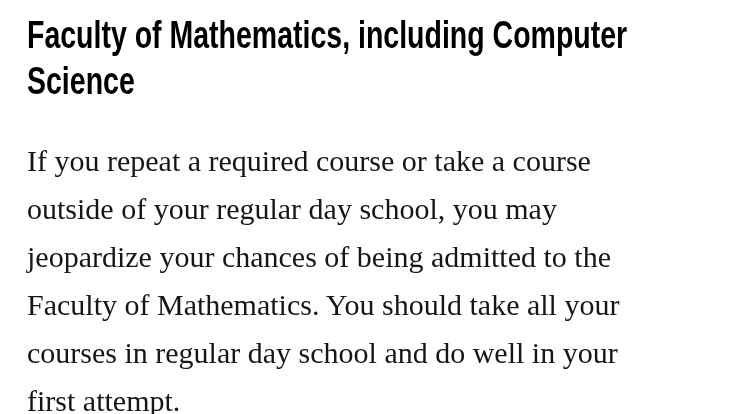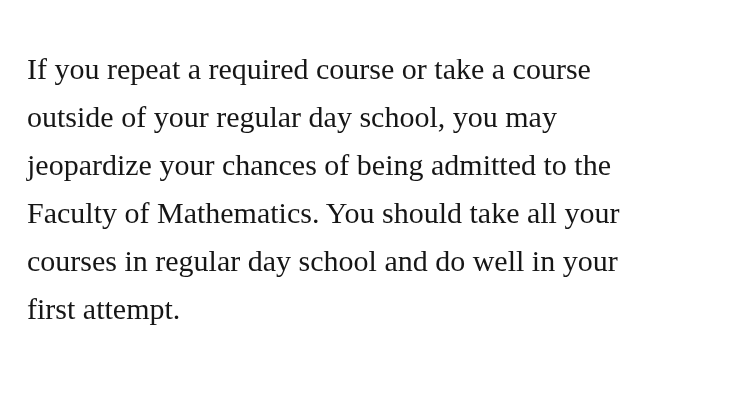--- a/index.html
+++ b/index.html
@@ -41,19 +41,21 @@
     font-size: 30px;
     line-height: 48px;
     color: #161616;
     white-space: pre;
   }
 </style>
 </head>
 <body>
 
 <div class="page">
+  <h1 class="page-title"><span class="condense">Faculty of Mathematics, including Computer
+Science</span></h1>
   <p class="body-copy">If you repeat a required course or take a course
 outside of your regular day school, you may
 jeopardize your chances of being admitted to the
 Faculty of Mathematics. You should take all your
 courses in regular day school and do well in your
 first attempt.</p>
 </div>
 
 </body></html>

